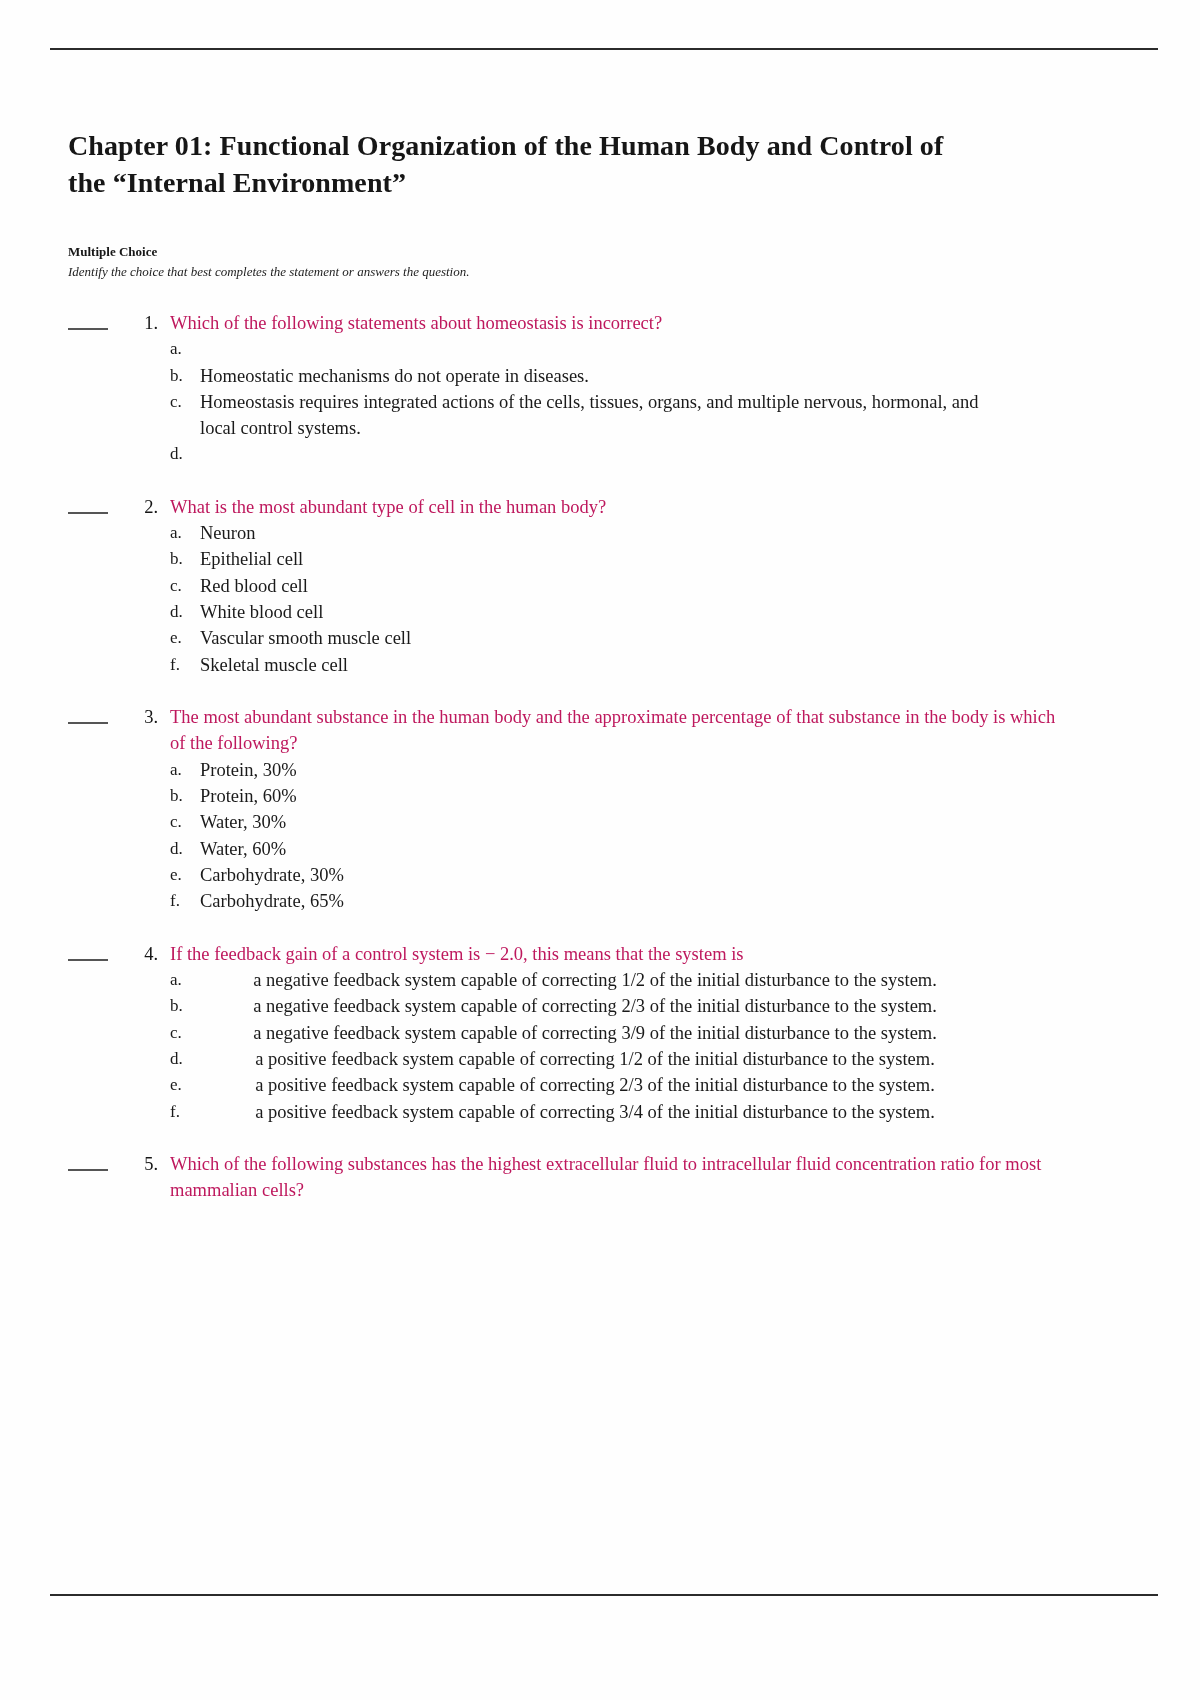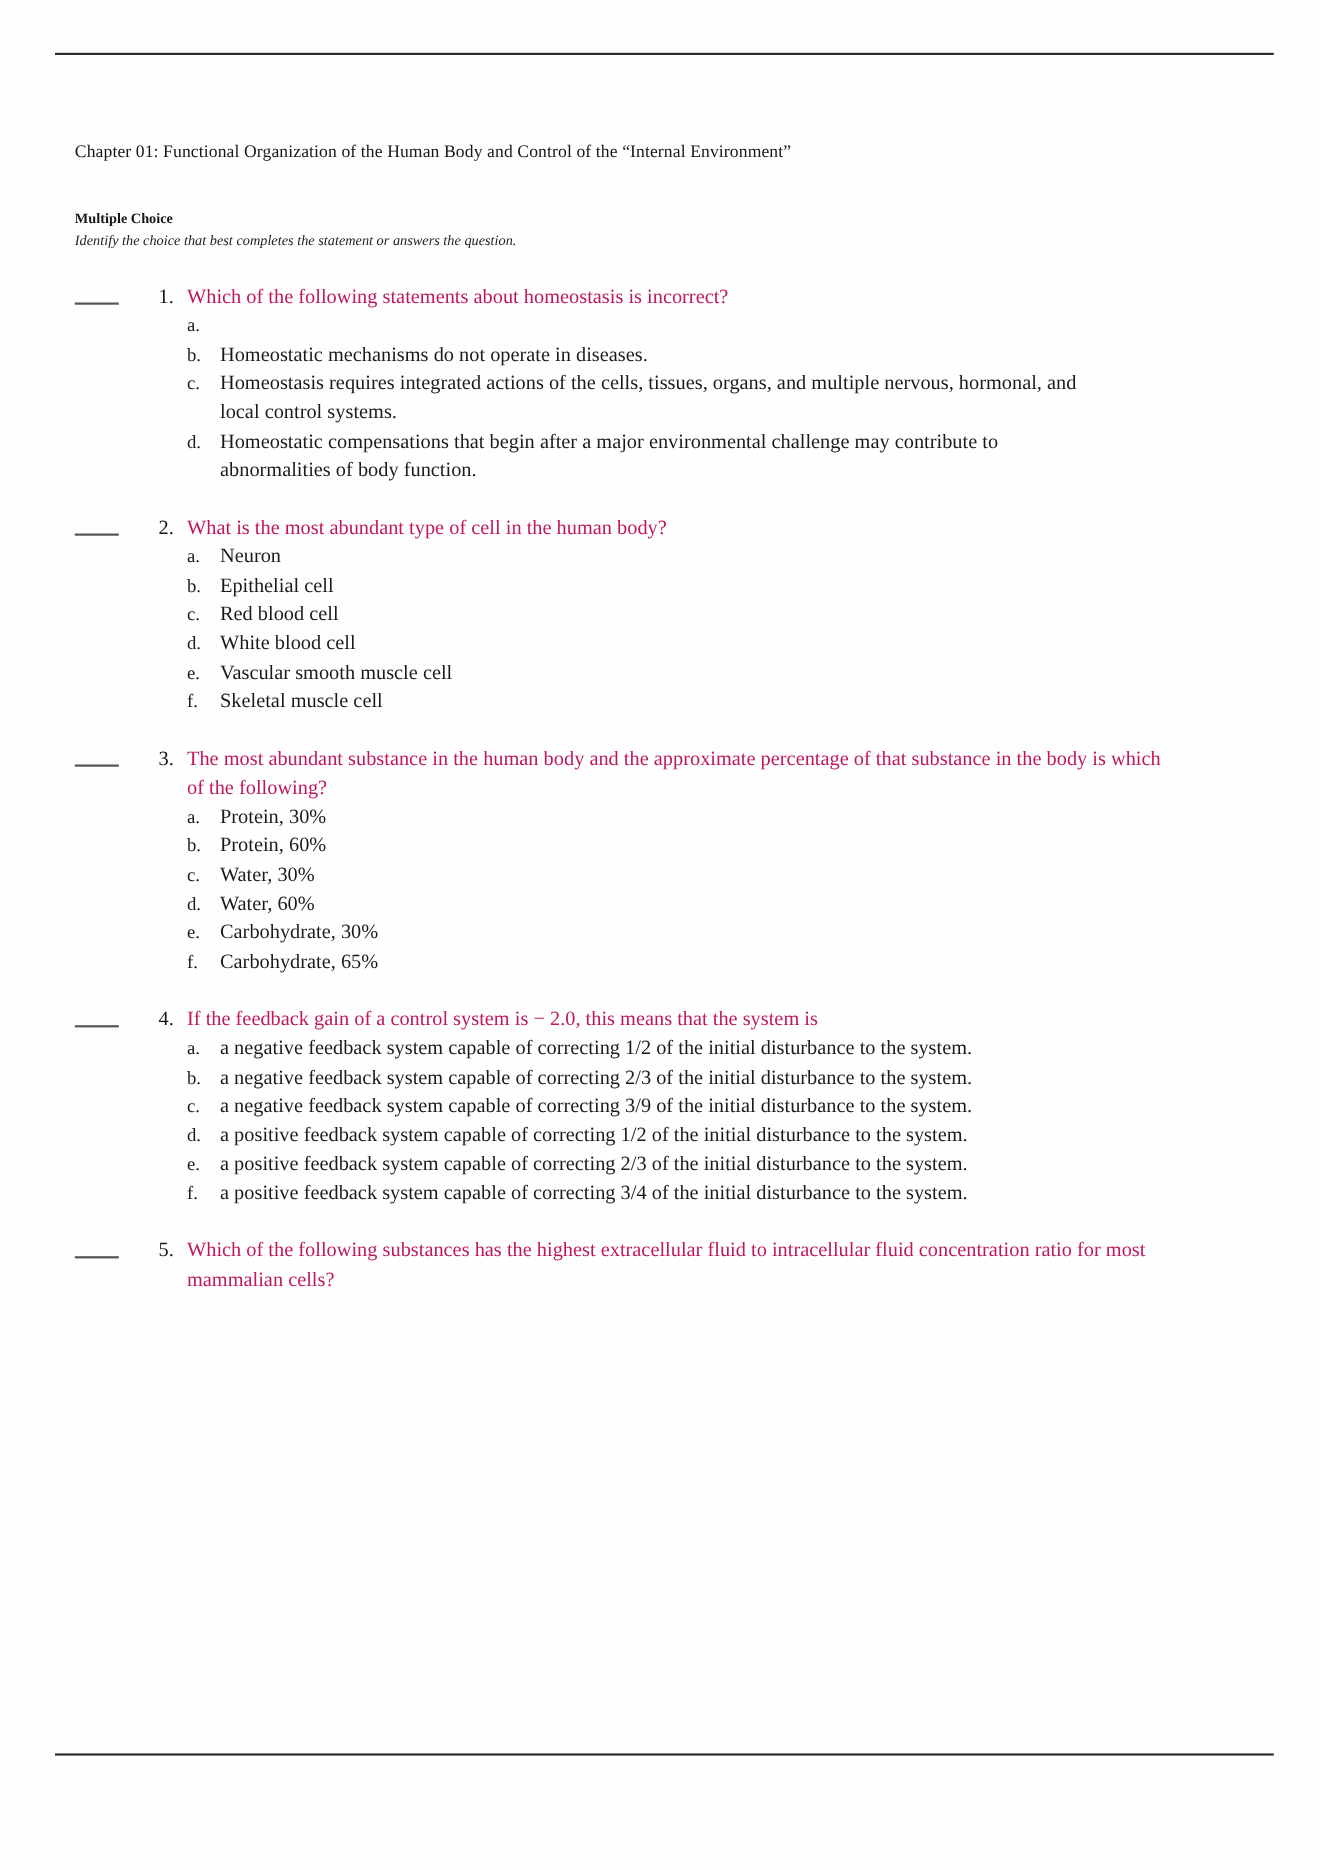--- a/index.html
+++ b/index.html
@@ -34,22 +34,22 @@
   .rule.bottom { top: 1594px; }
 
   .content {
     position: absolute;
     left: 68px;
     top: 128px;
     width: 1000px;
   }
 
   .chapter-title {
-    font-size: 16px;
-    font-weight: normal;
+    font-size: 28px;
+    font-weight: bold;
     line-height: 1.32;
     letter-spacing: 0.1px;
     margin: 0 0 42px 0;
     color: #161616;
     max-width: 905px;
   }
 
   .section-header {
     font-size: 13px;
     font-weight: bold;
@@ -118,21 +118,21 @@
   .opt-letter {
     flex: 0 0 30px;
     padding-right: 10px;
     text-align: left;
     font-size: 17px;
     line-height: 1.55;
   }
   .opt-text {
     flex: 1 1 auto;
   }
-  .q4 .opt-text { max-width: 790px; }
+  .q4 .opt-text { max-width: 790px; text-align: center; }
   .q1 .opt-text { max-width: 800px; }
   .q3-stem, .q5-stem { max-width: 1000px; }
 </style>
 </head>
 <body>
 
 <div class="page">
 
   <div class="rule top"></div>
 
@@ -158,21 +158,20 @@
           <li class="opt">
             <span class="opt-letter">b.</span>
             <span class="opt-text">Homeostatic mechanisms do not operate in diseases.</span>
           </li>
           <li class="opt">
             <span class="opt-letter">c.</span>
             <span class="opt-text">Homeostasis requires integrated actions of the cells, tissues, organs, and multiple nervous, hormonal, and local control systems.</span>
           </li>
           <li class="opt">
             <span class="opt-letter">d.</span>
-            <span class="opt-text">Homeostatic compensations that begin after a major environmental challenge may contribute to abnormalities of body function.</span>
           </li>
         </ul>
       </li>
 
       <li class="qitem q2">
         <span class="answer-blank"></span>
         <div class="qline">
           <span class="qnum">2.</span>
           <span class="qtext">What is the most abundant type of cell in the human body?</span>
         </div>

